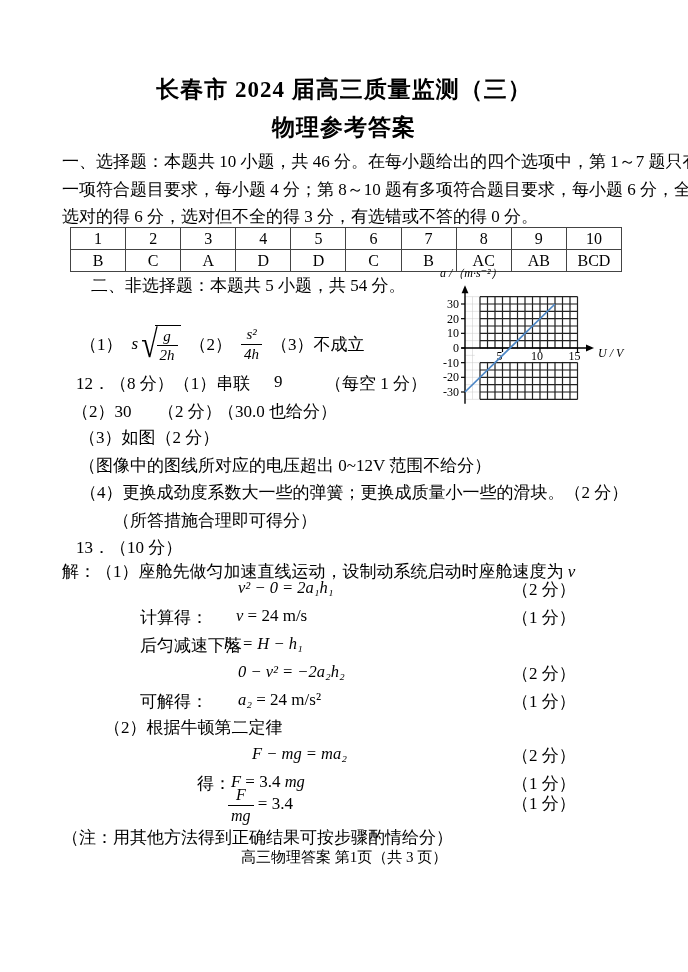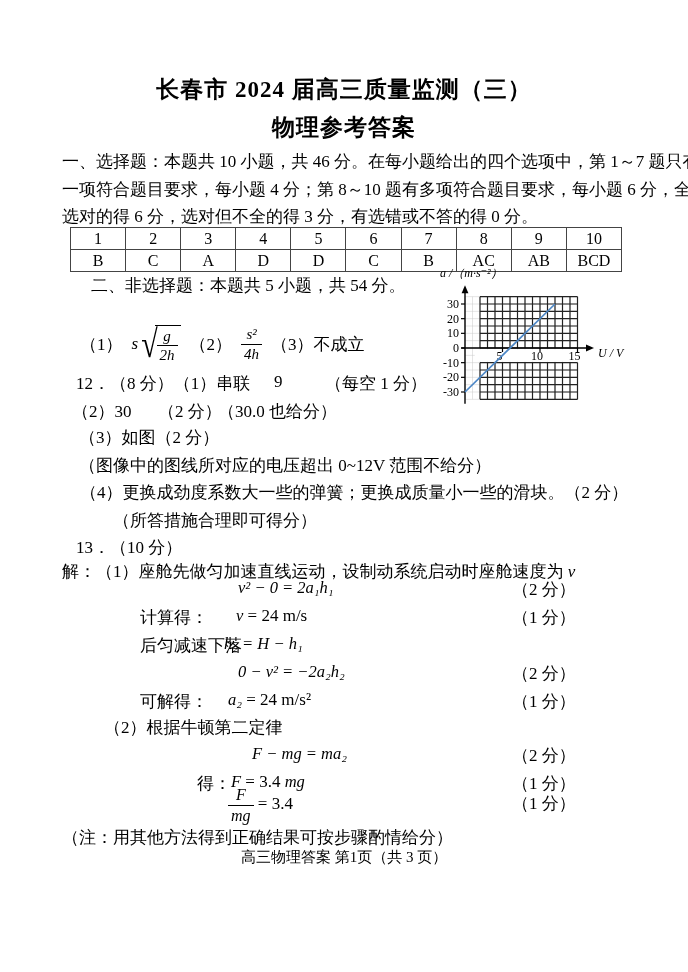--- a/index.html
+++ b/index.html
@@ -233,21 +233,21 @@
   <div class="row" style="top:634px;">
     <span style="left:140px;">后匀减速下落</span>
     <span class="eq" style="left:224px;">h₂ = H − h₁</span>
   </div>
   <div class="row" style="top:662px;">
     <span class="eq" style="left:238px;">0 − v² = −2a₂h₂</span>
     <span style="left:512px;">（2 分）</span>
   </div>
   <div class="row" style="top:690px;">
     <span style="left:140px;">可解得：</span>
-    <span style="left:228px;"><span class="eq">a₂</span><span> = 24 m/s²</span></span>
+    <span style="left:238px;"><span class="eq">a₂</span><span> = 24 m/s²</span></span>
     <span style="left:512px;">（1 分）</span>
   </div>
 
   <div class="abs body-line" style="top:718px;left:80px;margin-left:24px;">（2）根据牛顿第二定律</div>
 
   <div class="row" style="top:744px;">
     <span class="eq" style="left:252px;">F − mg = ma₂</span>
     <span style="left:512px;">（2 分）</span>
   </div>
   <div class="row" style="top:772px;">

